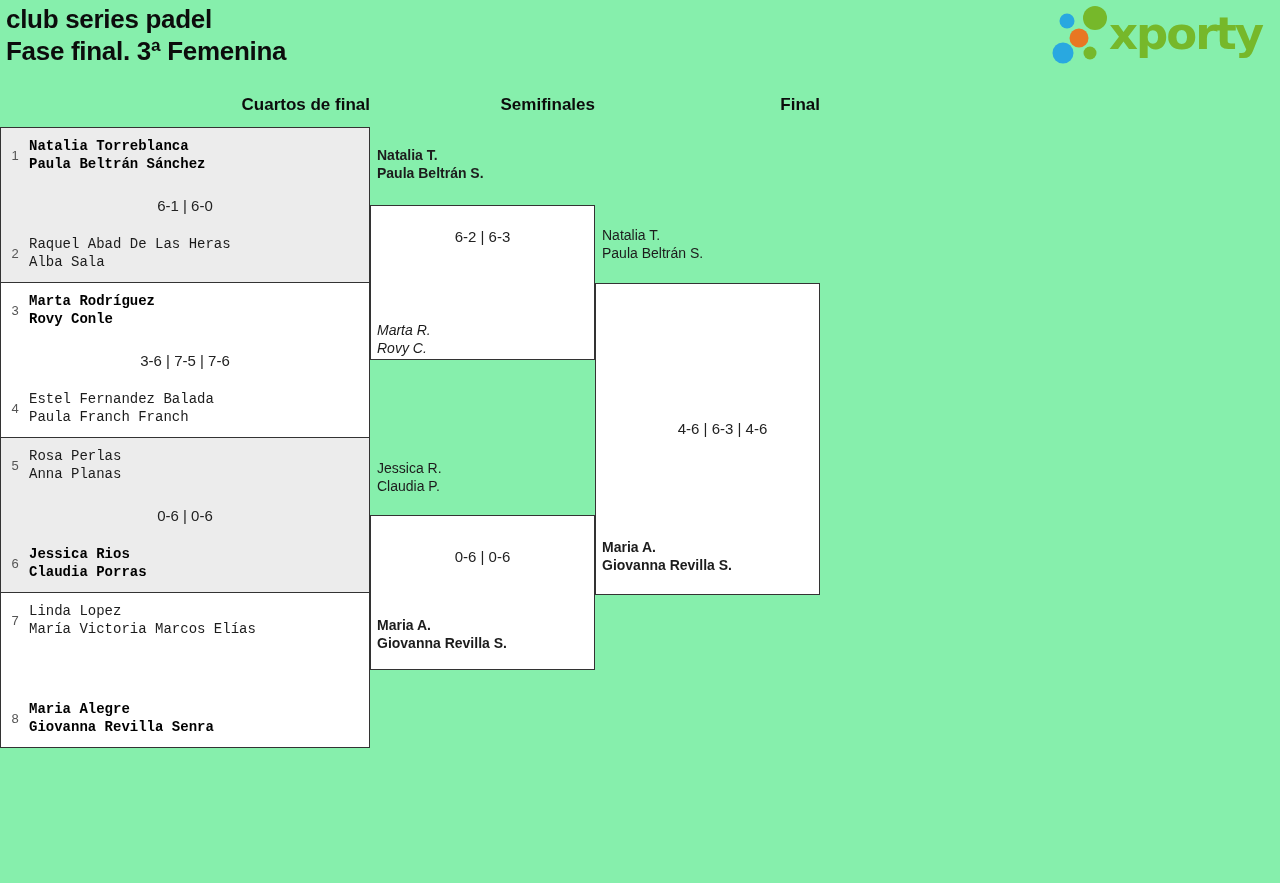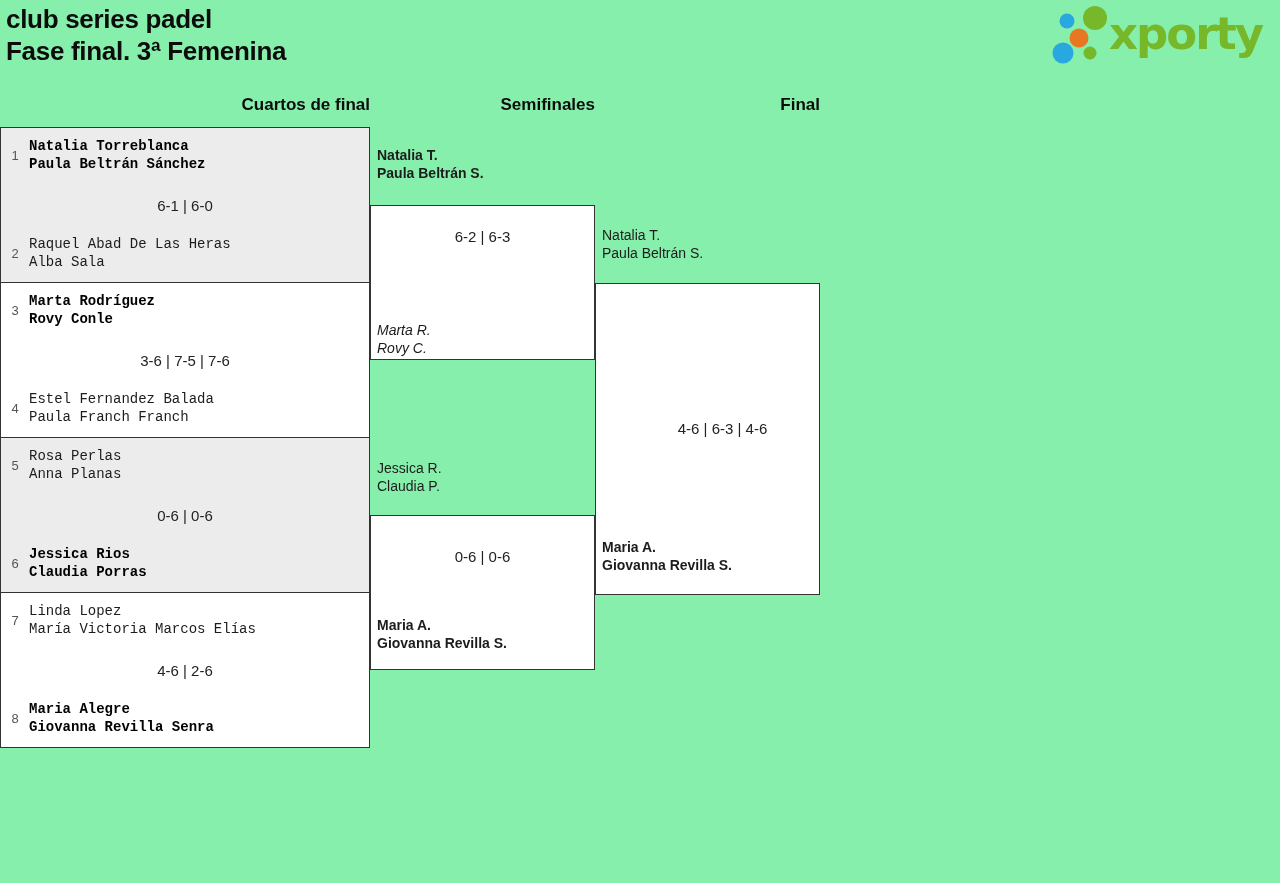--- a/index.html
+++ b/index.html
@@ -111,21 +111,20 @@
   </div>
 
   <div class="box qf-match" style="top:592px;">
     <div class="team-row top">
       <span class="seed">7</span>
       <div class="names">
         <div>Linda Lopez</div>
         <div>María Victoria Marcos Elías</div>
       </div>
     </div>
-    <div class="score">4-6 | 2-6</div>
     <div class="team-row bottom">
       <span class="seed">8</span>
       <div class="names winner">
         <div>Maria Alegre</div>
         <div>Giovanna Revilla Senra</div>
       </div>
     </div>
   </div>
 
   <div class="box" style="left:370px; top:205px; width:225px; height:155px;"></div>

